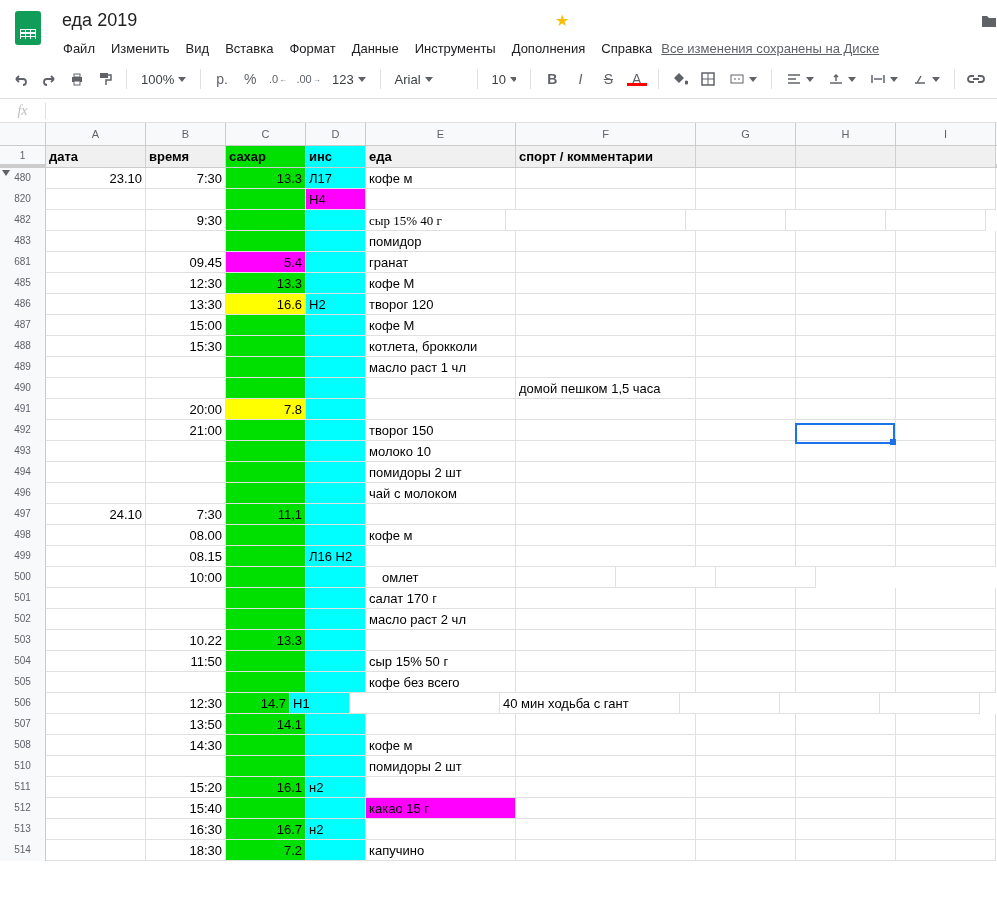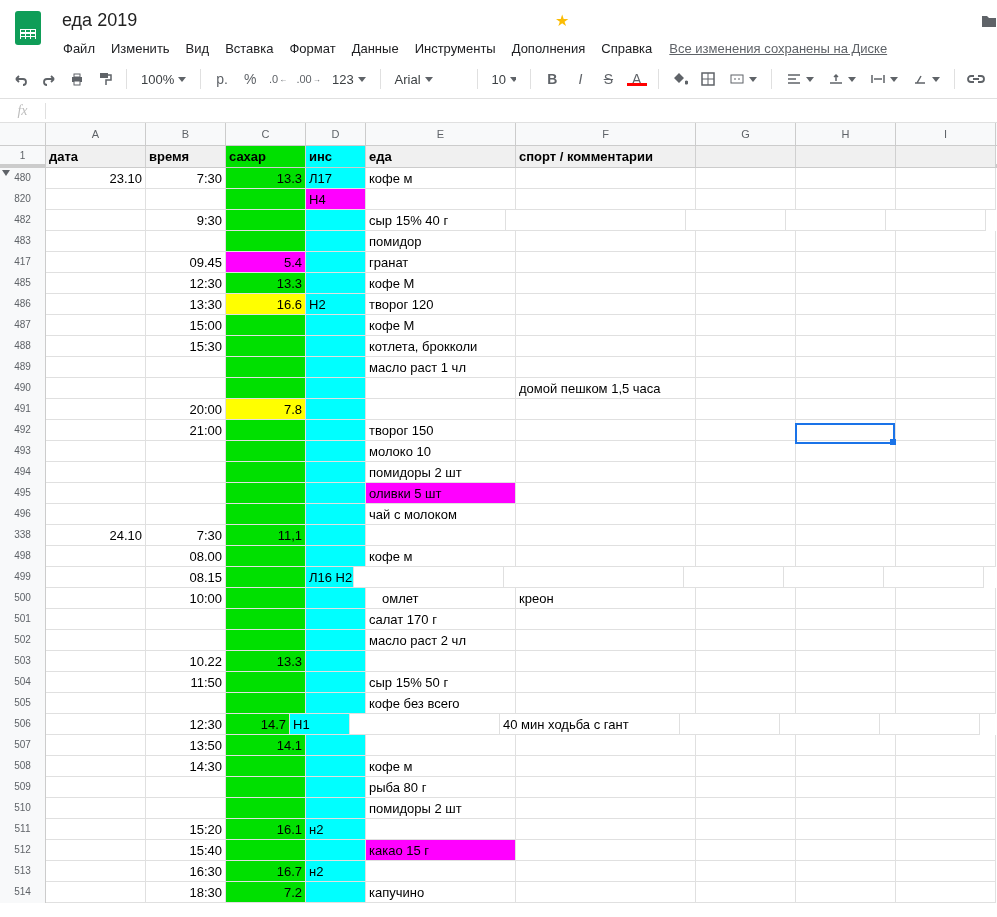--- a/index.html
+++ b/index.html
@@ -8,21 +8,21 @@
 .logo { width: 40px; height: 40px; margin-right: 8px; display: flex; align-items: center; justify-content: center; }
 .logo-inner { width: 26px; height: 34px; background: #0f9d58; border-radius: 3px; position: relative; }
 .logo-inner::after { content: ''; position: absolute; left: 5px; right: 5px; bottom: 6px; height: 10px; background: repeating-linear-gradient(to bottom, #fff 0, #fff 1.5px, transparent 1.5px, transparent 3.3px), repeating-linear-gradient(to right, #fff 0, #fff 1.5px, transparent 1.5px, transparent 5px); }
 .title-area { flex: 1; }
 .title-row { display: flex; align-items: center; gap: 8px; justify-content: space-between; }
 .doc-title { font-size: 18px; color: #222; padding: 2px 6px; }
 .star { color: #fbbc04; font-size: 16px; cursor: pointer; }
 .folder { color: #5f6368; font-size: 16px; cursor: pointer; }
 .menu-bar { display: flex; gap: 2px; margin-top: 4px; align-items: center; }
 .menu-item { padding: 4px 7px; color: #202124; font-size: 13px; cursor: pointer; border-radius: 3px; }
-.save-state { color: #5f6368; text-decoration: underline; font-size: 13px; margin-left: 8px; cursor: pointer; }
+.save-state { color: #5f6368; text-decoration: underline; font-size: 13px; cursor: pointer; }
 .toolbar { display: flex; align-items: center; padding: 6px 8px; border-bottom: 1px solid #e0e0e0; gap: 2px; }
 .tb-btn { min-width: 26px; height: 26px; display: flex; align-items: center; justify-content: center; color: #5f6368; font-size: 14px; cursor: pointer; border-radius: 3px; padding: 0 4px; }
 .tb-sep { width: 1px; height: 20px; background: #e0e0e0; margin: 0 6px; }
 .tb-select { height: 26px; padding: 0 6px; color: #3c4043; font-size: 13px; background: transparent; border: none; cursor: pointer; display: flex; align-items: center; gap: 4px; }
 .tb-select::after { border-top: 4px solid #5f6368; border-left: 4px solid transparent; border-right: 4px solid transparent; margin-left: 2px; }
 .fx-bar { display: flex; align-items: center; border-bottom: 1px solid #e0e0e0; height: 24px; }
 .fx-label { width: 46px; text-align: center; color: #bdbdbd; font-style: italic; font-size: 14px; border-right: 1px solid #e0e0e0; font-family: serif; }
 .fx-input { flex: 1; padding: 2px 8px; border: none; outline: none; font-size: 13px; }
 .grid-wrap { position: relative; }
 .col-headers { display: flex; background: #f8f9fa; border-bottom: 1px solid #ccc; height: 23px; }
@@ -271,40 +271,40 @@
         <div class="cell ta-l" style="width: 100px;"></div>
         <div class="cell ta-l" style="width: 100px;"></div>
         <div class="cell ta-l" style="width: 100px;"></div>
       </div>
       <div class="data-row">
         <div class="row-h">482</div>
         <div class="cell ta-r" style="width: 100px;"></div>
         <div class="cell ta-r" style="width: 80px;">9:30</div>
         <div class="cell c-green ta-r" style="width: 80px;"></div>
         <div class="cell c-cyan ta-l" style="width: 60px;"></div>
-        <div class="cell  ta-l" style="width: 140px;">сыр 15% 40 г</div>
+        <div class="cell  ta-l" style="width: 140px; font-family: Liberation Serif, serif;">сыр 15% 40 г</div>
         <div class="cell ta-l" style="width: 180px;"></div>
         <div class="cell ta-l" style="width: 100px;"></div>
         <div class="cell ta-l" style="width: 100px;"></div>
         <div class="cell ta-l" style="width: 100px;"></div>
       </div>
       <div class="data-row">
         <div class="row-h">483</div>
         <div class="cell ta-r" style="width: 100px;"></div>
         <div class="cell ta-r" style="width: 80px;"></div>
         <div class="cell c-green ta-r" style="width: 80px;"></div>
         <div class="cell c-cyan ta-l" style="width: 60px;"></div>
         <div class="cell  ta-l" style="width: 150px;">помидор</div>
         <div class="cell ta-l" style="width: 180px;"></div>
         <div class="cell ta-l" style="width: 100px;"></div>
         <div class="cell ta-l" style="width: 100px;"></div>
         <div class="cell ta-l" style="width: 100px;"></div>
       </div>
       <div class="data-row">
-        <div class="row-h">417</div>
+        <div class="row-h">681</div>
         <div class="cell ta-r" style="width: 100px;"></div>
         <div class="cell ta-r" style="width: 80px;">09.45</div>
         <div class="cell c-magenta ta-r" style="width: 80px;">5.4</div>
         <div class="cell c-cyan ta-l" style="width: 60px;"></div>
         <div class="cell  ta-l" style="width: 150px;">гранат</div>
         <div class="cell ta-l" style="width: 180px;"></div>
         <div class="cell ta-l" style="width: 100px;"></div>
         <div class="cell ta-l" style="width: 100px;"></div>
         <div class="cell ta-l" style="width: 100px;"></div>
       </div>
@@ -422,45 +422,33 @@
         <div class="cell ta-r" style="width: 80px;"></div>
         <div class="cell c-green ta-r" style="width: 80px;"></div>
         <div class="cell c-cyan ta-l" style="width: 60px;"></div>
         <div class="cell  ta-l" style="width: 150px;">помидоры 2 шт</div>
         <div class="cell ta-l" style="width: 180px;"></div>
         <div class="cell ta-l" style="width: 100px;"></div>
         <div class="cell ta-l" style="width: 100px;"></div>
         <div class="cell ta-l" style="width: 100px;"></div>
       </div>
       <div class="data-row">
-        <div class="row-h">495</div>
-        <div class="cell ta-r" style="width: 100px;"></div>
-        <div class="cell ta-r" style="width: 80px;"></div>
-        <div class="cell c-green ta-r" style="width: 80px;"></div>
-        <div class="cell c-cyan ta-l" style="width: 60px;"></div>
-        <div class="cell c-magenta ta-l" style="width: 150px;">оливки 5 шт</div>
-        <div class="cell ta-l" style="width: 180px;"></div>
-        <div class="cell ta-l" style="width: 100px;"></div>
-        <div class="cell ta-l" style="width: 100px;"></div>
-        <div class="cell ta-l" style="width: 100px;"></div>
-      </div>
-      <div class="data-row">
         <div class="row-h">496</div>
         <div class="cell ta-r" style="width: 100px;"></div>
         <div class="cell ta-r" style="width: 80px;"></div>
         <div class="cell c-green ta-r" style="width: 80px;"></div>
         <div class="cell c-cyan ta-l" style="width: 60px;"></div>
         <div class="cell  ta-l" style="width: 150px;">чай с молоком</div>
         <div class="cell ta-l" style="width: 180px;"></div>
         <div class="cell ta-l" style="width: 100px;"></div>
         <div class="cell ta-l" style="width: 100px;"></div>
         <div class="cell ta-l" style="width: 100px;"></div>
       </div>
       <div class="data-row">
-        <div class="row-h">338</div>
+        <div class="row-h">497</div>
         <div class="cell ta-r" style="width: 100px;">24.10</div>
         <div class="cell ta-r" style="width: 80px;">7:30</div>
         <div class="cell c-green ta-r" style="width: 80px;">11,1</div>
         <div class="cell c-cyan ta-l" style="width: 60px;"></div>
         <div class="cell  ta-l" style="width: 150px;"></div>
         <div class="cell ta-l" style="width: 180px;"></div>
         <div class="cell ta-l" style="width: 100px;"></div>
         <div class="cell ta-l" style="width: 100px;"></div>
         <div class="cell ta-l" style="width: 100px;"></div>
       </div>
@@ -474,35 +462,34 @@
         <div class="cell ta-l" style="width: 180px;"></div>
         <div class="cell ta-l" style="width: 100px;"></div>
         <div class="cell ta-l" style="width: 100px;"></div>
         <div class="cell ta-l" style="width: 100px;"></div>
       </div>
       <div class="data-row">
         <div class="row-h">499</div>
         <div class="cell ta-r" style="width: 100px;"></div>
         <div class="cell ta-r" style="width: 80px;">08.15</div>
         <div class="cell c-green ta-r" style="width: 80px;"></div>
-        <div class="cell c-cyan ta-l" style="width: 48px;">Л16 Н2</div>
+        <div class="cell c-cyan ta-l" style="width: 60px;">Л16 Н2</div>
         <div class="cell  ta-l" style="width: 150px;"></div>
         <div class="cell ta-l" style="width: 180px;"></div>
         <div class="cell ta-l" style="width: 100px;"></div>
         <div class="cell ta-l" style="width: 100px;"></div>
         <div class="cell ta-l" style="width: 100px;"></div>
       </div>
       <div class="data-row">
         <div class="row-h">500</div>
         <div class="cell ta-r" style="width: 100px;"></div>
         <div class="cell ta-r" style="width: 80px;">10:00</div>
         <div class="cell c-green ta-r" style="width: 80px;"></div>
         <div class="cell c-cyan ta-l" style="width: 60px;"></div>
         <div class="cell  ta-l" style="width: 150px; padding-left: 16px;">омлет</div>
-        <div class="cell ta-l" style="width: 180px;">креон</div>
         <div class="cell ta-l" style="width: 100px;"></div>
         <div class="cell ta-l" style="width: 100px;"></div>
         <div class="cell ta-l" style="width: 100px;"></div>
       </div>
       <div class="data-row">
         <div class="row-h">501</div>
         <div class="cell ta-r" style="width: 100px;"></div>
         <div class="cell ta-r" style="width: 80px;"></div>
         <div class="cell c-green ta-r" style="width: 80px;"></div>
         <div class="cell c-cyan ta-l" style="width: 60px;"></div>
@@ -584,32 +571,20 @@
         <div class="cell ta-l" style="width: 100px;"></div>
         <div class="cell ta-l" style="width: 100px;"></div>
       </div>
       <div class="data-row">
         <div class="row-h">508</div>
         <div class="cell ta-r" style="width: 100px;"></div>
         <div class="cell ta-r" style="width: 80px;">14:30</div>
         <div class="cell c-green ta-r" style="width: 80px;"></div>
         <div class="cell c-cyan ta-l" style="width: 60px;"></div>
         <div class="cell  ta-l" style="width: 150px;">кофе м</div>
-        <div class="cell ta-l" style="width: 180px;"></div>
-        <div class="cell ta-l" style="width: 100px;"></div>
-        <div class="cell ta-l" style="width: 100px;"></div>
-        <div class="cell ta-l" style="width: 100px;"></div>
-      </div>
-      <div class="data-row">
-        <div class="row-h">509</div>
-        <div class="cell ta-r" style="width: 100px;"></div>
-        <div class="cell ta-r" style="width: 80px;"></div>
-        <div class="cell c-green ta-r" style="width: 80px;"></div>
-        <div class="cell c-cyan ta-l" style="width: 60px;"></div>
-        <div class="cell  ta-l" style="width: 150px;">рыба 80 г</div>
         <div class="cell ta-l" style="width: 180px;"></div>
         <div class="cell ta-l" style="width: 100px;"></div>
         <div class="cell ta-l" style="width: 100px;"></div>
         <div class="cell ta-l" style="width: 100px;"></div>
       </div>
       <div class="data-row">
         <div class="row-h">510</div>
         <div class="cell ta-r" style="width: 100px;"></div>
         <div class="cell ta-r" style="width: 80px;"></div>
         <div class="cell c-green ta-r" style="width: 80px;"></div>

